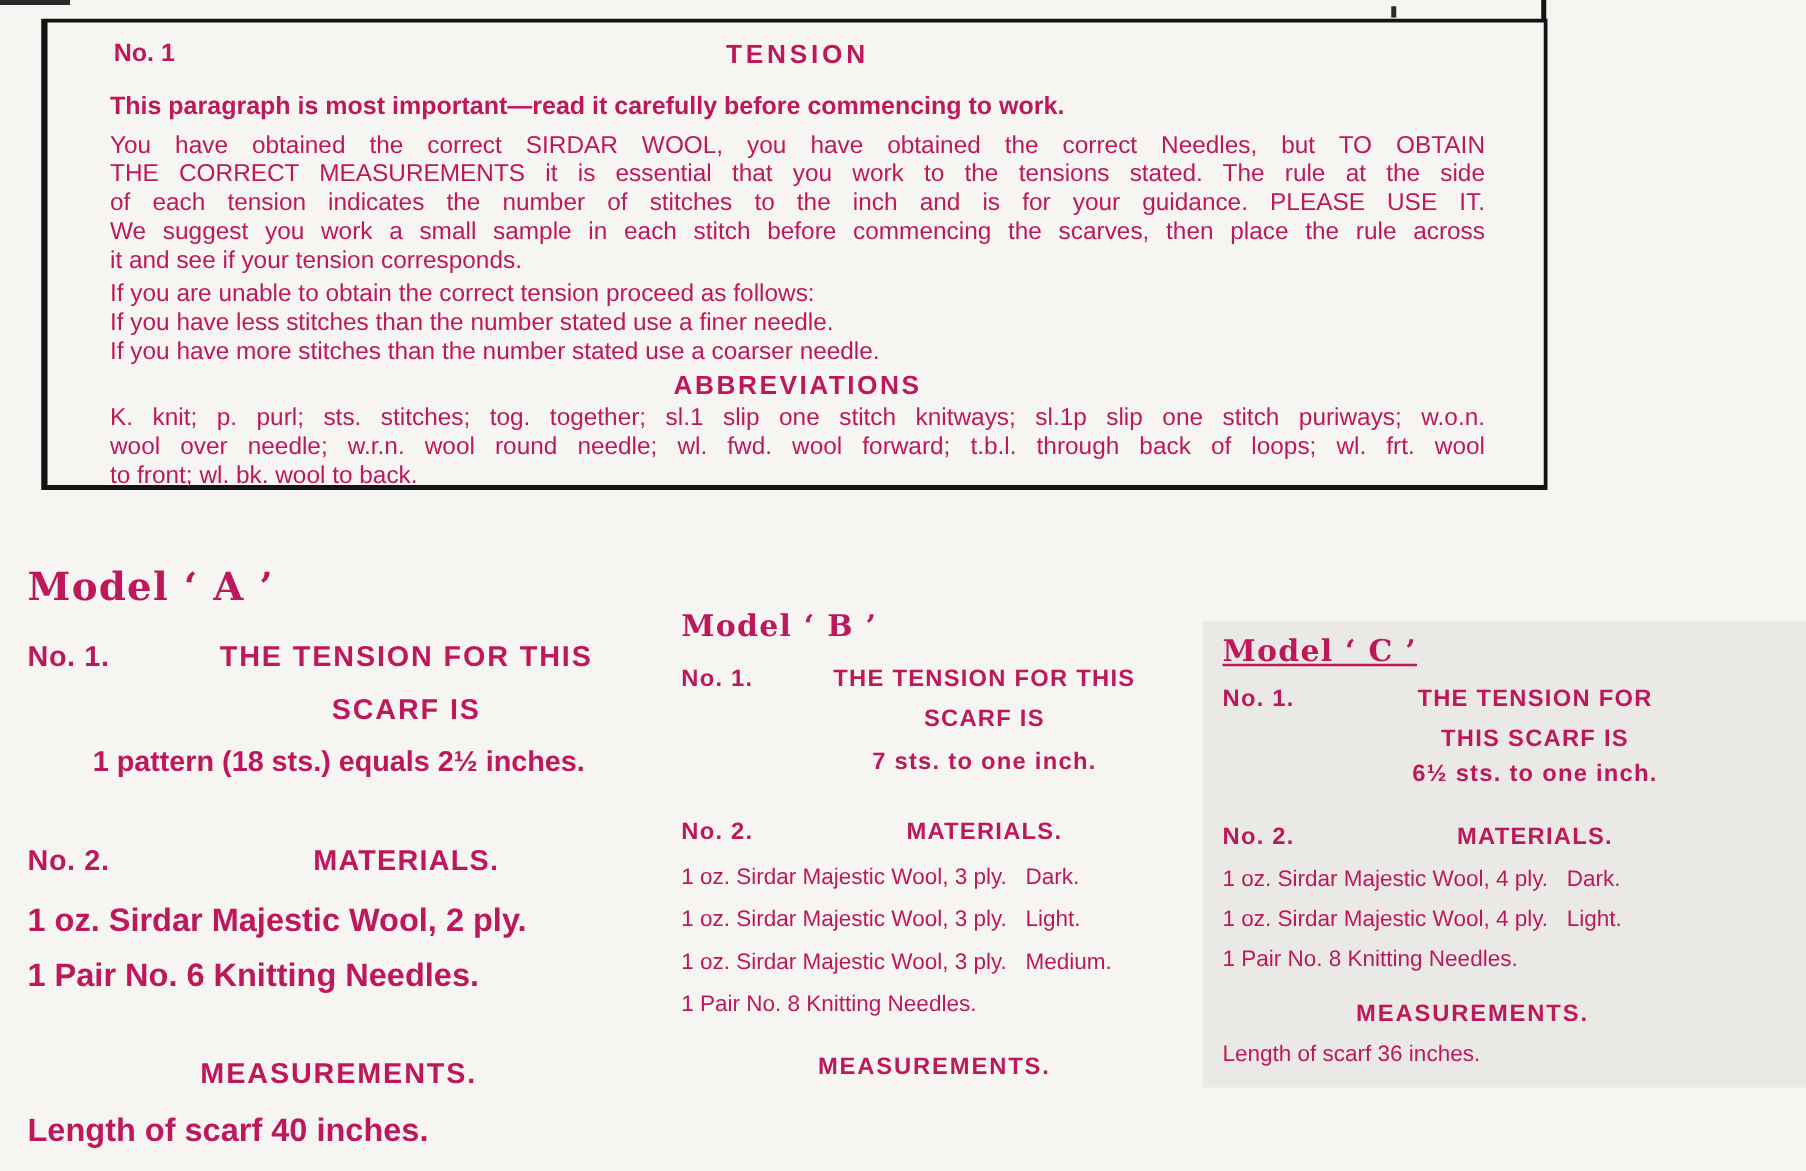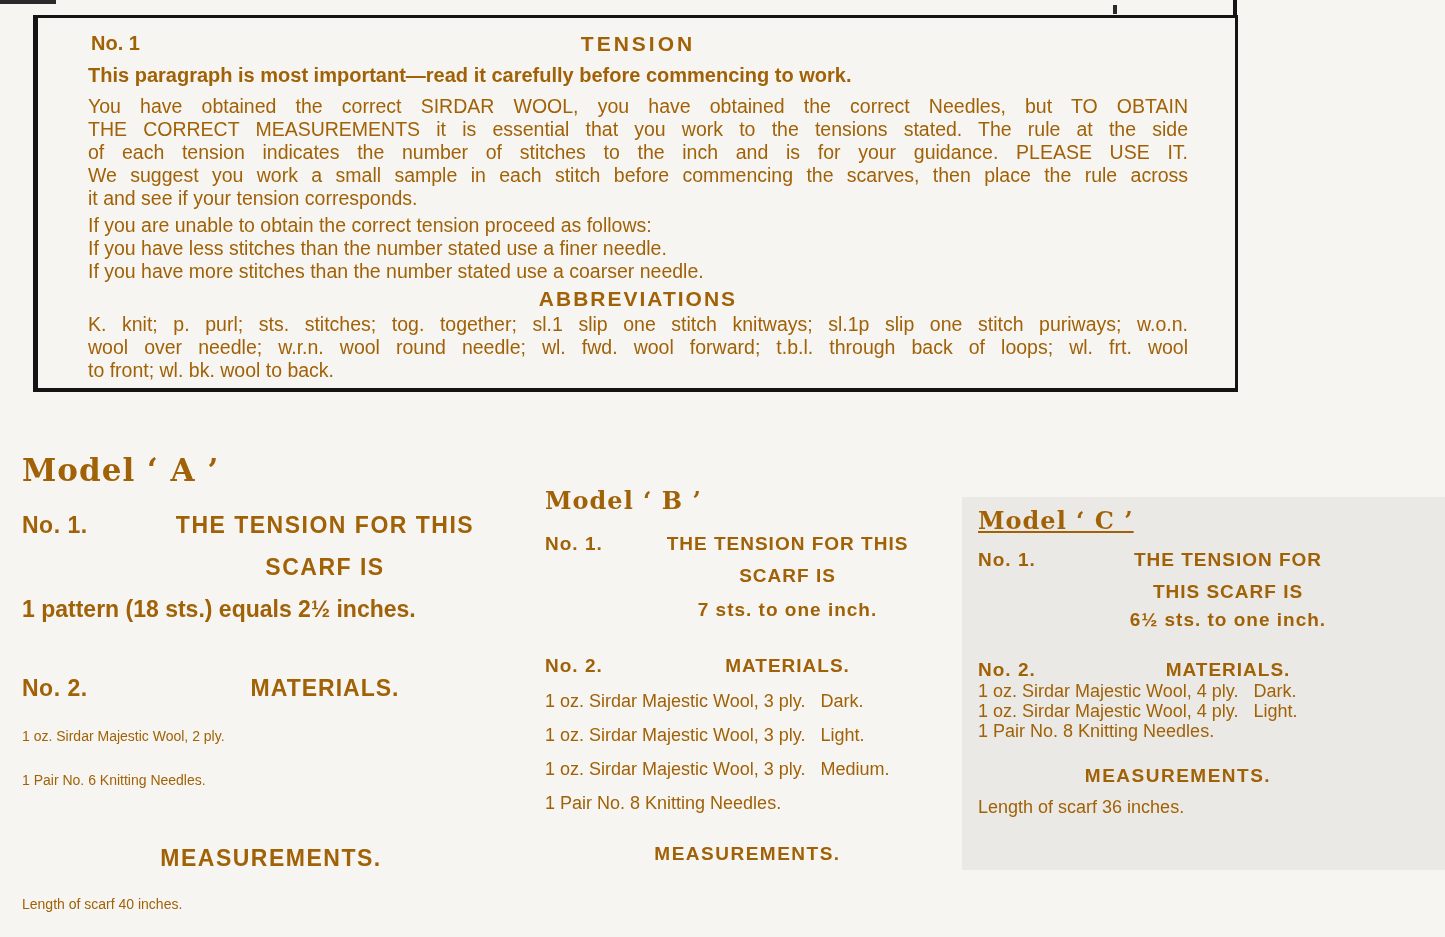--- a/index.html
+++ b/index.html
@@ -1,37 +1,37 @@
 <!DOCTYPE html>
 <html><head>
 <meta charset="utf-8">
 <style>
   html,body{margin:0;padding:0;}
   .page{
     position:relative;
     width:1445px;height:937px;
     background:#f6f5f2;
-    color:#a16207;
+    color:#be185d;
     font-family:"Liberation Sans",sans-serif;
     overflow:hidden;
   }
   
   .tension-box{
     position:absolute;left:33px;top:15px;width:1205px;height:377px;
     border:3px solid #141414;border-left-width:5px;border-bottom-width:4px;
     box-sizing:border-box;
     padding:14px 47px 0 50px;
   }
   .v-ext{position:absolute;left:1233px;top:0;width:4px;height:16px;background:#141414;}
   .artifact-tl{position:absolute;left:0;top:0;width:56px;height:4px;background:#2a2a2a;}
   .artifact-tr{position:absolute;left:1113px;top:5px;width:4px;height:9px;background:#2a2a2a;}
   .box-head{position:relative;height:24px;}
   .box-no{position:absolute;left:3px;top:0;font-weight:bold;font-size:20px;}
   .box-title{text-align:center;font-weight:bold;font-size:21px;letter-spacing:3px;}
-  .lead{margin-top:8px;font-weight:bold;font-size:20px;}
+  .lead{margin-top:18px;font-weight:bold;font-size:20px;}
   .para{margin-top:8px;}
   .bline{font-size:19.5px;line-height:23px;}
   .jl{text-align:justify;height:23px;overflow:hidden;}
   .jl::after{content:"";display:inline-block;width:100%;height:0;}
   .advice{margin-top:4px;}
   .abbrev-title{margin-top:4px;text-align:center;font-weight:bold;font-size:21px;letter-spacing:2px;line-height:24px;}
   .abbrev{margin-top:2px;}
   
   .model-heading{
     font-family:"DejaVu Serif",serif;font-weight:bold;letter-spacing:1px;
@@ -40,24 +40,24 @@
   .row .lbl{flex:0 0 auto;font-weight:bold;}
   .row .ctr{flex:1 1 auto;text-align:center;font-weight:bold;}
   .boldline{font-weight:bold;}
   .pre{white-space:pre;}
   
   .colA{position:absolute;left:22px;top:452px;width:498px;}
   .colA .model-heading{font-size:31px;line-height:36px;margin-bottom:24px;}
   .colA .t1{margin-top:0;font-size:23px;letter-spacing:1.5px;line-height:26px;}
   .colA .t1 .lbl{width:108px;letter-spacing:0.5px;}
   .colA .t2{margin-top:16px;}
-  .colA .pattern{margin-top:16px;font-size:23px;}
+  .colA .pattern{margin-top:16px;font-size:23px;text-align:center;}
   .colA .m-row{margin-top:52px;font-size:23px;letter-spacing:1px;line-height:26px;}
   .colA .m-row .lbl{width:108px;letter-spacing:0.5px;}
-  .colA .body{font-size:14px;line-height:26px;}
+  .colA .body{font-size:26px;line-height:26px;font-weight:bold;}
   .colA .wool{margin-top:22px;}
   .colA .needles{margin-top:18px;}
   .colA .meas{margin-top:52px;text-align:center;font-weight:bold;font-size:23px;letter-spacing:1.5px;line-height:26px;}
   .colA .len{margin-top:20px;}
   
   .colB{position:absolute;left:545px;top:487px;width:405px;}
   .colB .model-heading{font-size:24px;line-height:28px;margin-bottom:18px;}
   .colB .t1{font-size:19px;letter-spacing:1px;line-height:22px;}
   .colB .t1 .lbl{width:80px;}
   .colB .t2{margin-top:10px;}
@@ -72,21 +72,21 @@
   .panelC{position:absolute;left:962px;top:497px;width:483px;height:373px;background:#ebe9e5;}
   .colC{padding:10px 0 0 16px;width:400px;box-sizing:content-box;}
   .colC .model-heading{font-size:24px;line-height:28px;margin-bottom:14px;text-decoration:underline;}
   .colC .t1{font-size:19px;letter-spacing:1px;line-height:22px;}
   .colC .t1 .lbl{width:100px;}
   .colC .t2{margin-top:10px;}
   .colC .t3{margin-top:6px;}
   .colC .m-row{margin-top:28px;font-size:19px;letter-spacing:1px;line-height:22px;}
   .colC .m-row .lbl{width:100px;}
   .colC .body{font-size:18px;line-height:20px;}
-  .colC .wool{margin-top:0;}
+  .colC .wool{margin-top:12px;}
   .colC .meas{margin-top:24px;text-align:center;font-weight:bold;font-size:19px;letter-spacing:1.5px;line-height:22px;}
   .colC .len{margin-top:10px;}
 </style>
 </head>
 <body>
 
 <div class="page">
 
   <div class="artifact-tl"></div>
   <div class="artifact-tr"></div>

